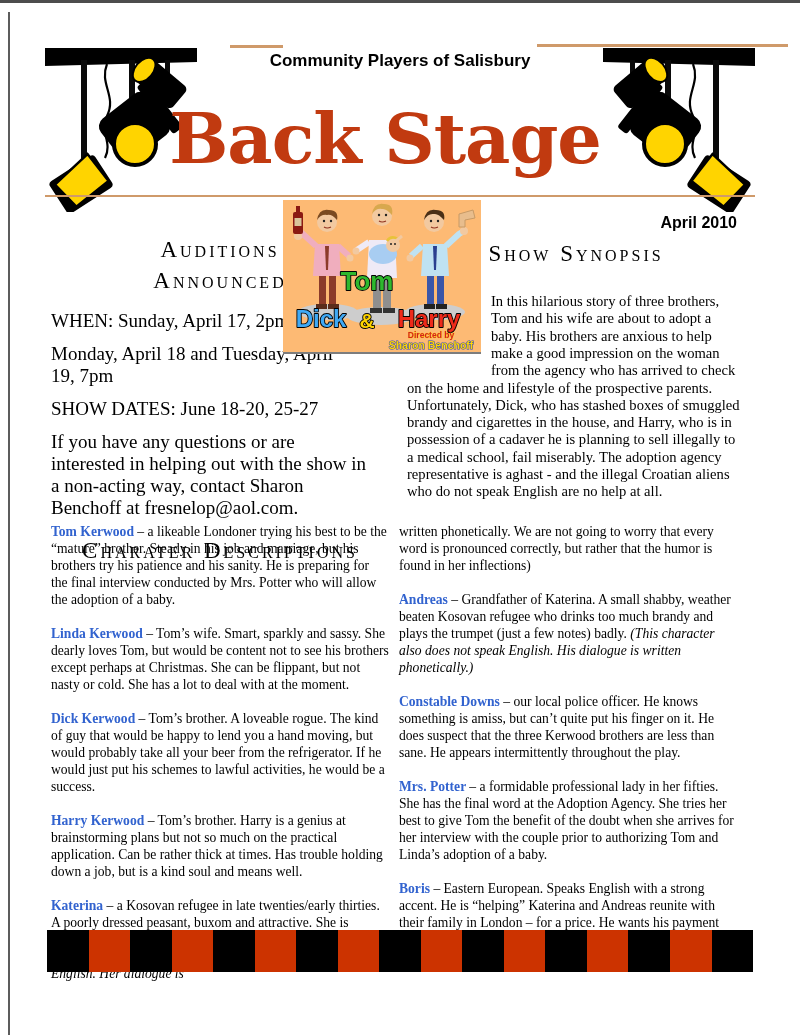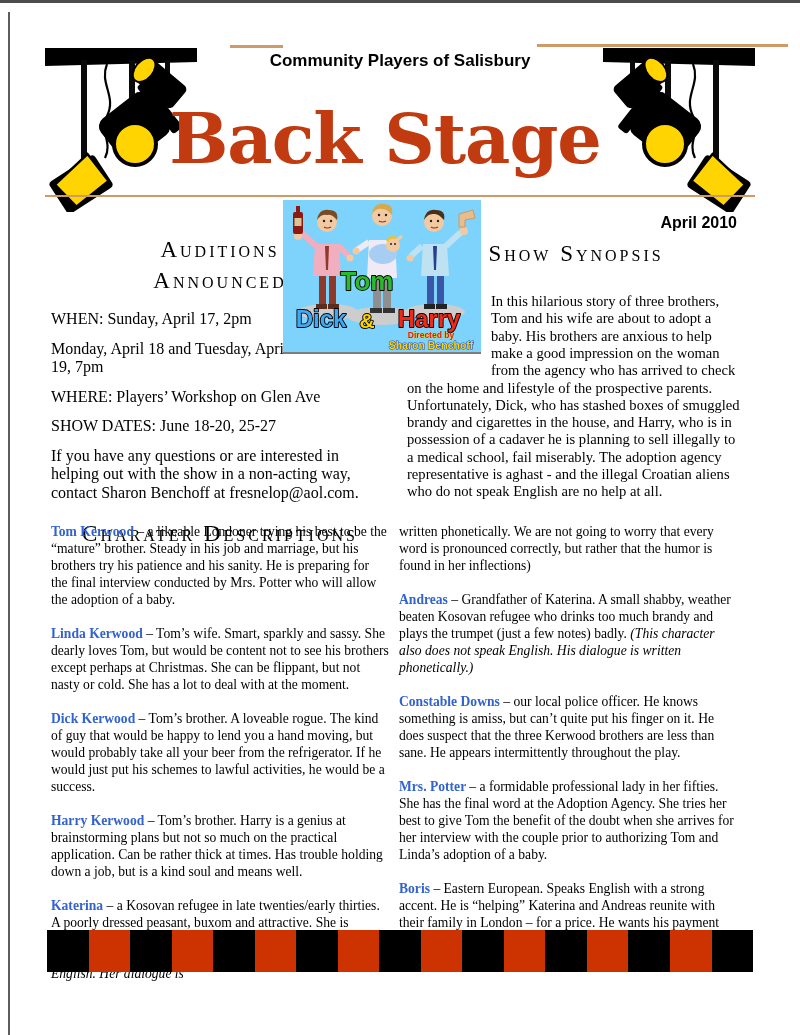--- a/index.html
+++ b/index.html
@@ -25,34 +25,34 @@
        color:#c13a10;letter-spacing:-1px;}
   .title-underline{position:absolute;top:195px;left:45px;width:710px;height:2px;background:#cf9a6a;}
 
   .issue-date{position:absolute;top:214px;left:399px;width:338px;text-align:right;
        font-family:"Liberation Sans",sans-serif;font-weight:bold;font-size:16px;}
 
   .sec-heading{font-variant:small-caps;font-weight:normal;font-size:23px;letter-spacing:3px;
        text-align:center;margin:0 0 14px 0;line-height:1.35;white-space:pre-line;}
 
   .col-left-top{position:absolute;left:51px;top:234px;width:338px;}
-  .col-left-top p{font-size:16px;line-height:1.16;margin:0 18px 11px 0;white-space:pre-line;}
+  .col-left-top p{font-size:19px;line-height:1.16;margin:0 18px 11px 0;white-space:pre-line;}
   .chars-heading{margin-top:16px;margin-bottom:8px;}
 
   .col-right-top{position:absolute;left:407px;top:238px;width:338px;}
   .syn-body{font-size:14.6px;line-height:17.3px;margin:24px 0 0 0;}
   .syn-spacer{float:left;width:84px;height:70px;}
 
   .char-col{position:absolute;top:523px;}
   #char-left{left:51px;width:338px;}
   #char-right{left:399px;width:341px;}
   .char{font-size:13.6px;line-height:17px;margin:0 0 17px 0;}
   .cname{color:#3263cf;font-weight:bold;}
 
-  .img-box{position:absolute;left:283px;top:200px;width:198px;height:152px;background:#7dd3fc;
+  .img-box{position:absolute;left:283px;top:200px;width:198px;height:152px;background:#fdba74;
        border-bottom:2px solid #7d7d7d;z-index:5;}
   .img-box svg{display:block;width:198px;height:152px;}
   .img-box text{font-family:"Liberation Sans",sans-serif;font-weight:bold;paint-order:stroke;stroke-linejoin:round;}
 
   .footer-bar{position:absolute;left:47px;top:930px;width:706px;height:42px;display:flex;}
   .footer-bar div{flex:1;height:42px;}
 </style>
 </head>
 <body>
 
@@ -110,21 +110,20 @@
 <div class="title-underline"></div>
 
 <div class="issue-date">April 2010</div>
 
 <div class="col-left-top">
   <h2 class="sec-heading">Auditions
 Announced</h2>
   <p>WHEN: Sunday, April 17, 2pm</p>
   <p>Monday, April 18 and Tuesday, April
 19, 7pm</p>
-  <p>WHERE: Players’ Workshop on Glen Ave</p>
   <p>SHOW DATES: June 18-20, 25-27</p>
   <p>If you have any questions or are interested in helping out with the show in a non-acting way, contact Sharon Benchoff at fresnelop@aol.com.</p>
   <h2 class="sec-heading chars-heading">Charater Descriptions</h2>
 </div>
 
 <div class="img-box">
   <svg viewBox="0 0 198 152">
     <ellipse cx="45" cy="112" rx="30" ry="8" fill="#cdcdcd"></ellipse>
     <ellipse cx="98" cy="116" rx="34" ry="9" fill="#cdcdcd"></ellipse>
     <ellipse cx="152" cy="112" rx="30" ry="8" fill="#cdcdcd"></ellipse>

